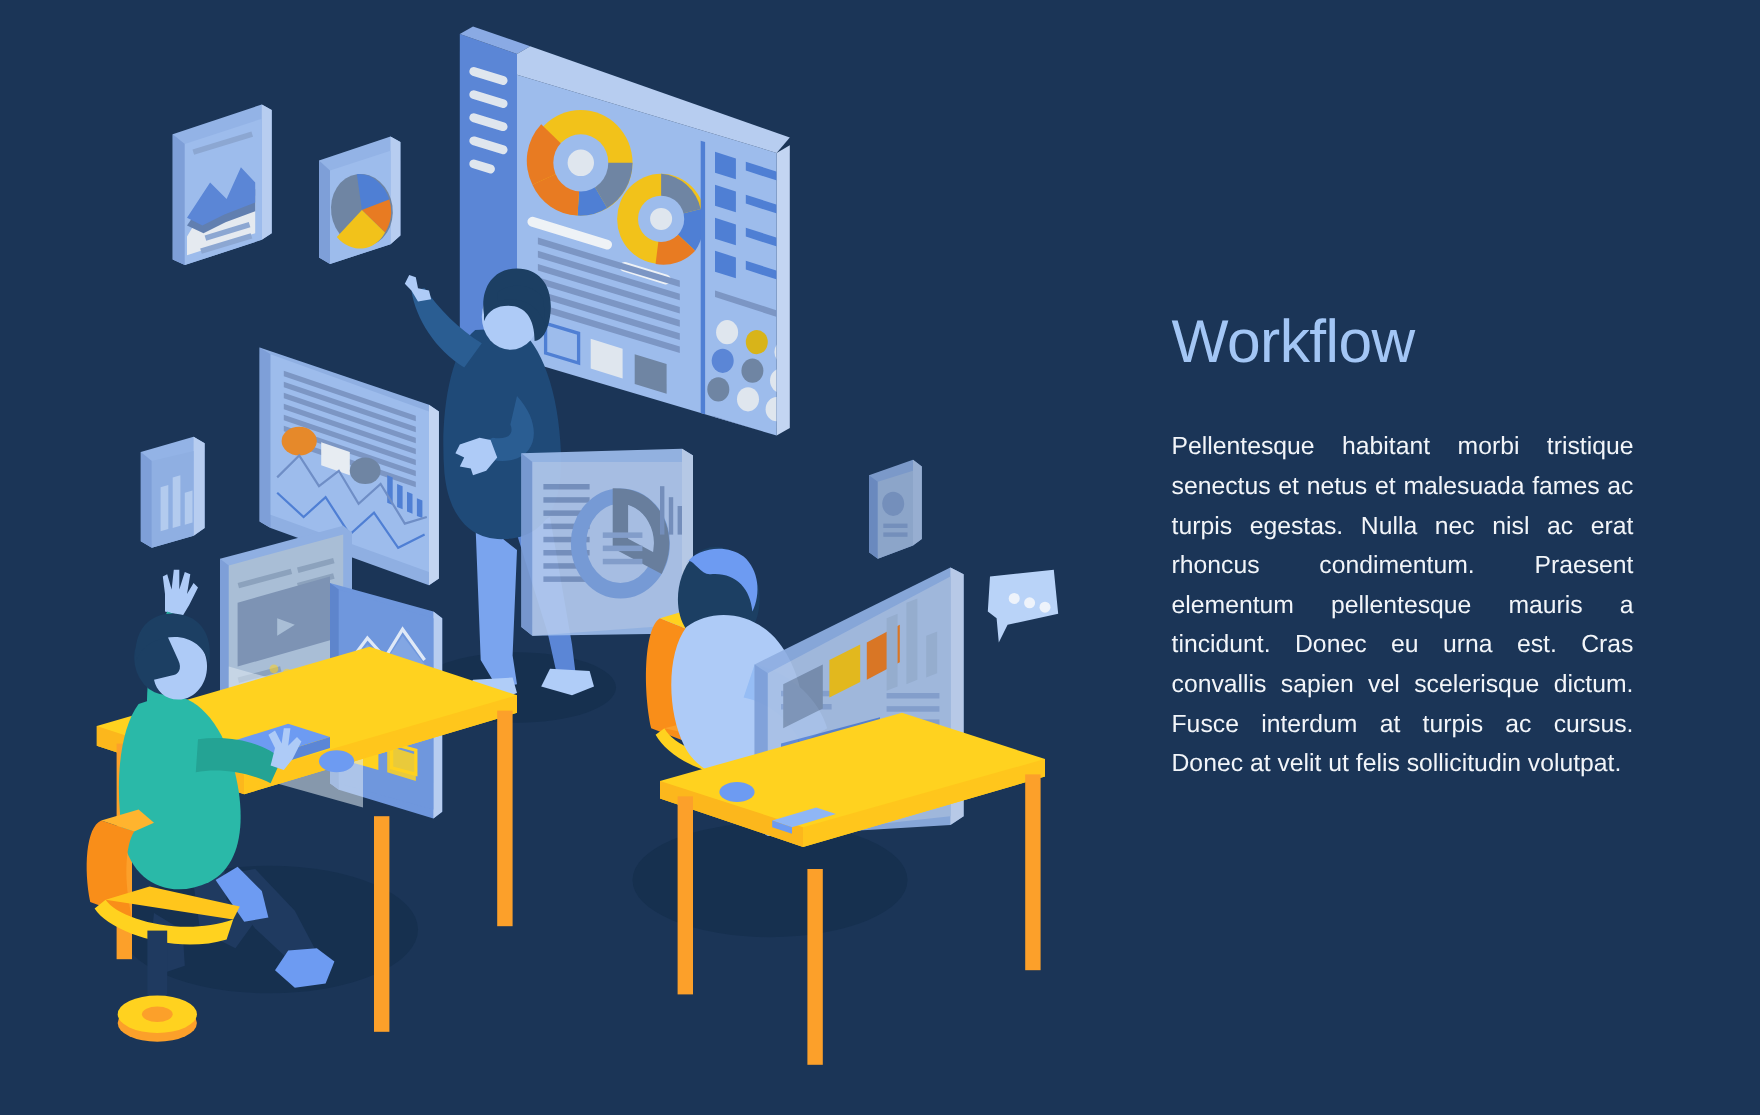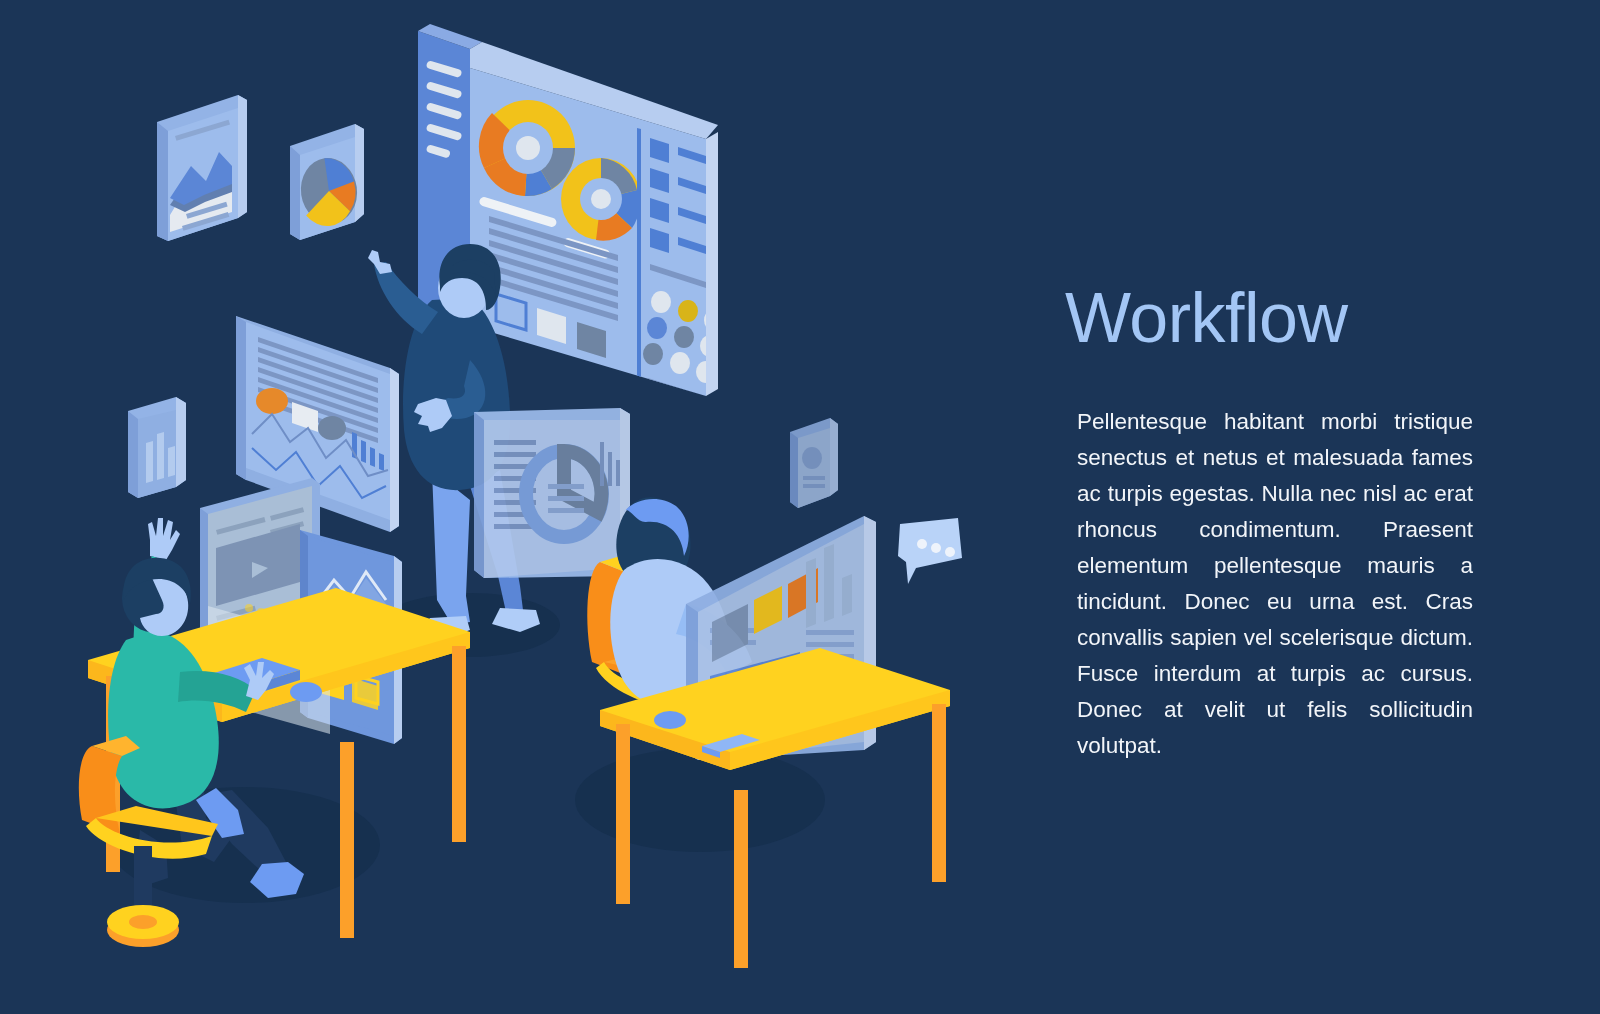--- a/index.html
+++ b/index.html
@@ -9,27 +9,27 @@
     font-family:"Liberation Sans", sans-serif;
     position:relative;
   }
   .stage{position:absolute;inset:0;}
 
   
   .text-col{
     position:absolute;left:1065px;top:282px;width:420px;
   }
   .title{
-    font-size:70px;line-height:1.05;font-weight:400;
+    font-size:55px;line-height:1.05;font-weight:400;
     color:#a3c6f5;letter-spacing:-0.5px;margin:0 0 48px 0;
     white-space:nowrap;
   }
   .body-copy{
     font-size:22.5px;line-height:36px;color:#f2f5f9;
-    text-align:justify;margin:12px;font-weight:400;
+    text-align:justify;margin:0;font-weight:400;
   }
 
   
   .iso{position:absolute;left:0;top:0;width:1060px;height:1014px;}
   .iso svg{display:block;}
 
   
   .wm{
     position:absolute;left:598px;top:404px;width:402px;height:175px;
     pointer-events:none;

